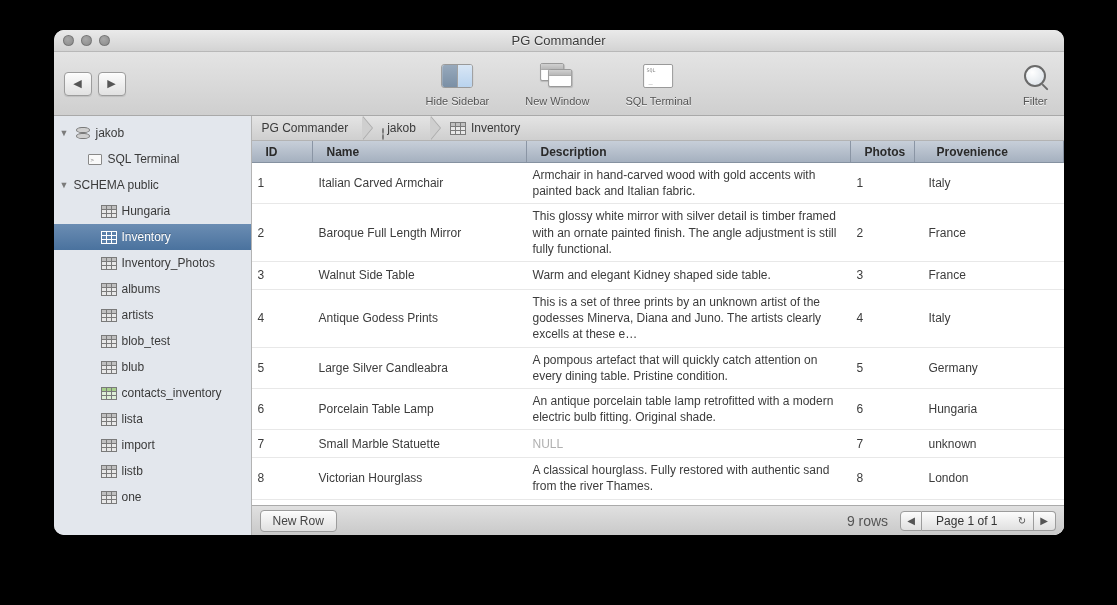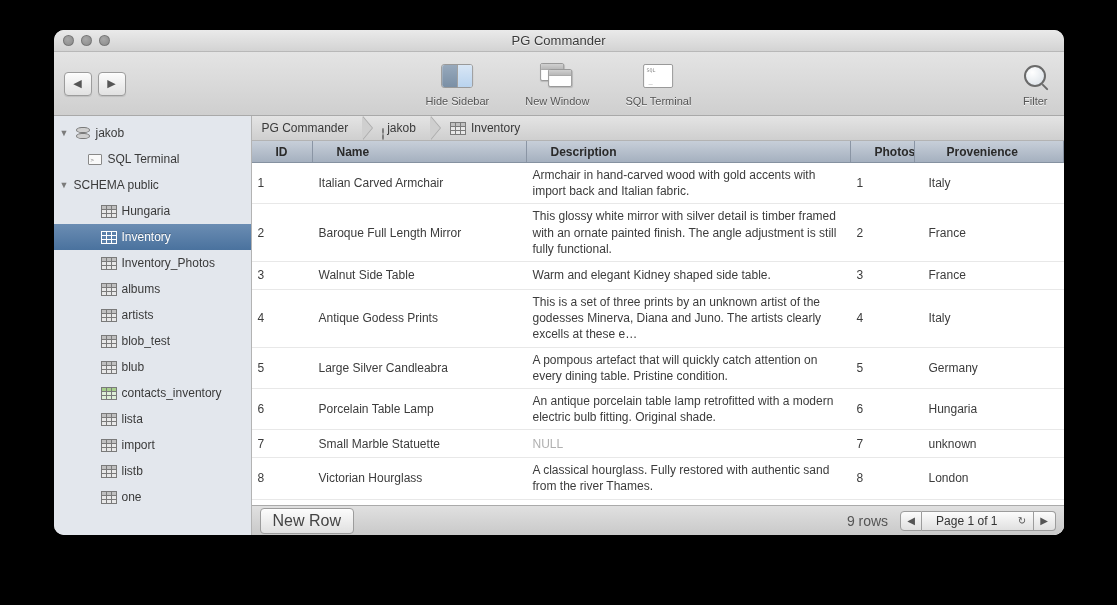--- a/index.html
+++ b/index.html
@@ -61,34 +61,34 @@
     .breadcrumb { height:25px; background:linear-gradient(#e4e4e4,#cfcfcf); border-bottom:1px solid #b3b3b3; display:flex; align-items:center; position:relative; }
     .crumb { display:flex; align-items:center; height:100%; padding:0 14px 0 20px; color:#3a3a3a; font-size:12px; position:relative; }
     .crumb:first-child { padding-left:10px; }
     .crumb .icon { margin-right:5px; }
     .crumb::after { content:""; position:absolute; right:-10px; top:0; width:0; height:0; border-top:12.5px solid transparent; border-bottom:12.5px solid transparent; border-left:10px solid #cfcfcf; z-index:2; }
     .crumb::before { content:""; position:absolute; right:-11px; top:0; width:0; height:0; border-top:12.5px solid transparent; border-bottom:12.5px solid transparent; border-left:10px solid #a9a9a9; z-index:1; }
     .crumb:last-child::after, .crumb:last-child::before { display:none; }
 
     .grid { flex:1; display:flex; flex-direction:column; overflow:hidden; }
     .grid-head { display:flex; height:22px; background:linear-gradient(#c7cfd9,#a5b0bf); border-bottom:1px solid #8591a0; font-weight:600; color:#2a2a2a; font-size:12px; }
-    .col { padding:0 24px; display:flex; align-items:center; border-right:1px solid #8a95a4; overflow:hidden; text-overflow:ellipsis; }
+    .col { padding:0 14px; display:flex; align-items:center; border-right:1px solid #8a95a4; overflow:hidden; text-overflow:ellipsis; }
     .grid-head .col { border-right:1px solid #8a95a4; }
     .grid-body { flex:1; overflow:auto; }
     .grid-row { display:flex; border-bottom:1px solid #e8e8e8; min-height:28px; align-items:center; color:#3c3c3c; font-size:12px; }
     .grid-row .col { border-right:1px solid transparent; padding:4px 6px; line-height:1.35; align-items:flex-start; }
     .col-id { width:61px; }
     .col-name { width:214px; }
     .col-desc { width:324px; }
     .col-photos { width:64px; }
     .col-prov { width:140px; flex:1;margin-left:8px; }
     .null { color:#b0b0b0; }
 
     .footer { height:30px; background:linear-gradient(#e0e0e0,#c9c9c9); border-top:1px solid #aaa; display:flex; align-items:center; padding:0 8px; gap:12px; }
-    .footer-btn { border:1px solid #9c9c9c; background:linear-gradient(#fcfcfc,#e0e0e0); border-radius:4px; padding:3px 12px; font-size:16px; color:#444; box-shadow:0 1px 0 rgba(255,255,255,0.6) inset; }
+    .footer-btn { border:1px solid #9c9c9c; background:linear-gradient(#fcfcfc,#e0e0e0); border-radius:4px; padding:3px 12px; font-size:12px; color:#444; box-shadow:0 1px 0 rgba(255,255,255,0.6) inset; }
     .footer-spacer { flex:1; }
     .rows-label { color:#555; font-size:14px; }
     .pager { display:flex; align-items:center; gap:0; }
     .pager-btn { width:22px; height:20px; border:1px solid #9c9c9c; background:linear-gradient(#fcfcfc,#e0e0e0); display:flex; align-items:center; justify-content:center; font-size:10px; color:#555; }
     .pager-btn:first-child { border-radius:4px 0 0 4px; }
     .pager-btn:last-child { border-radius:0 4px 4px 0; }
     .page-indicator { border:1px solid #9c9c9c; border-left:0; border-right:0; background:linear-gradient(#fcfcfc,#e0e0e0); padding:0 14px; height:20px; display:flex; align-items:center; font-size:12px; color:#333; }
     .pager .pager-btn + .page-indicator, .pager .page-indicator + .pager-btn, .pager .pager-btn + .pager-btn { border-left:0; }
   </style>
 </head>
@@ -410,21 +410,21 @@
           <div class="col col-id">ID</div>
           <div class="col col-name">Name</div>
           <div class="col col-desc">Description</div>
           <div class="col col-photos">Photos</div>
           <div class="col col-prov">Provenience</div>
         </div>
         <div class="grid-body" id="grid-body">
             <div class="grid-row">
               <div class="col col-id">1</div>
               <div class="col col-name">Italian Carved Armchair</div>
-              <div class="col col-desc">Armchair in hand-carved wood with gold accents with import back and Italian fabric.</div>
+              <div class="col col-desc">Armchair in hand-carved wood with gold accents with painted back and Italian fabric.</div>
               <div class="col col-photos">1</div>
               <div class="col col-prov">Italy</div>
             </div>
             <div class="grid-row">
               <div class="col col-id">2</div>
               <div class="col col-name">Baroque Full Length Mirror</div>
               <div class="col col-desc">This glossy white mirror with silver detail is timber framed with an ornate painted finish. The angle adjustment is still fully functional.</div>
               <div class="col col-photos">2</div>
               <div class="col col-prov">France</div>
             </div>

